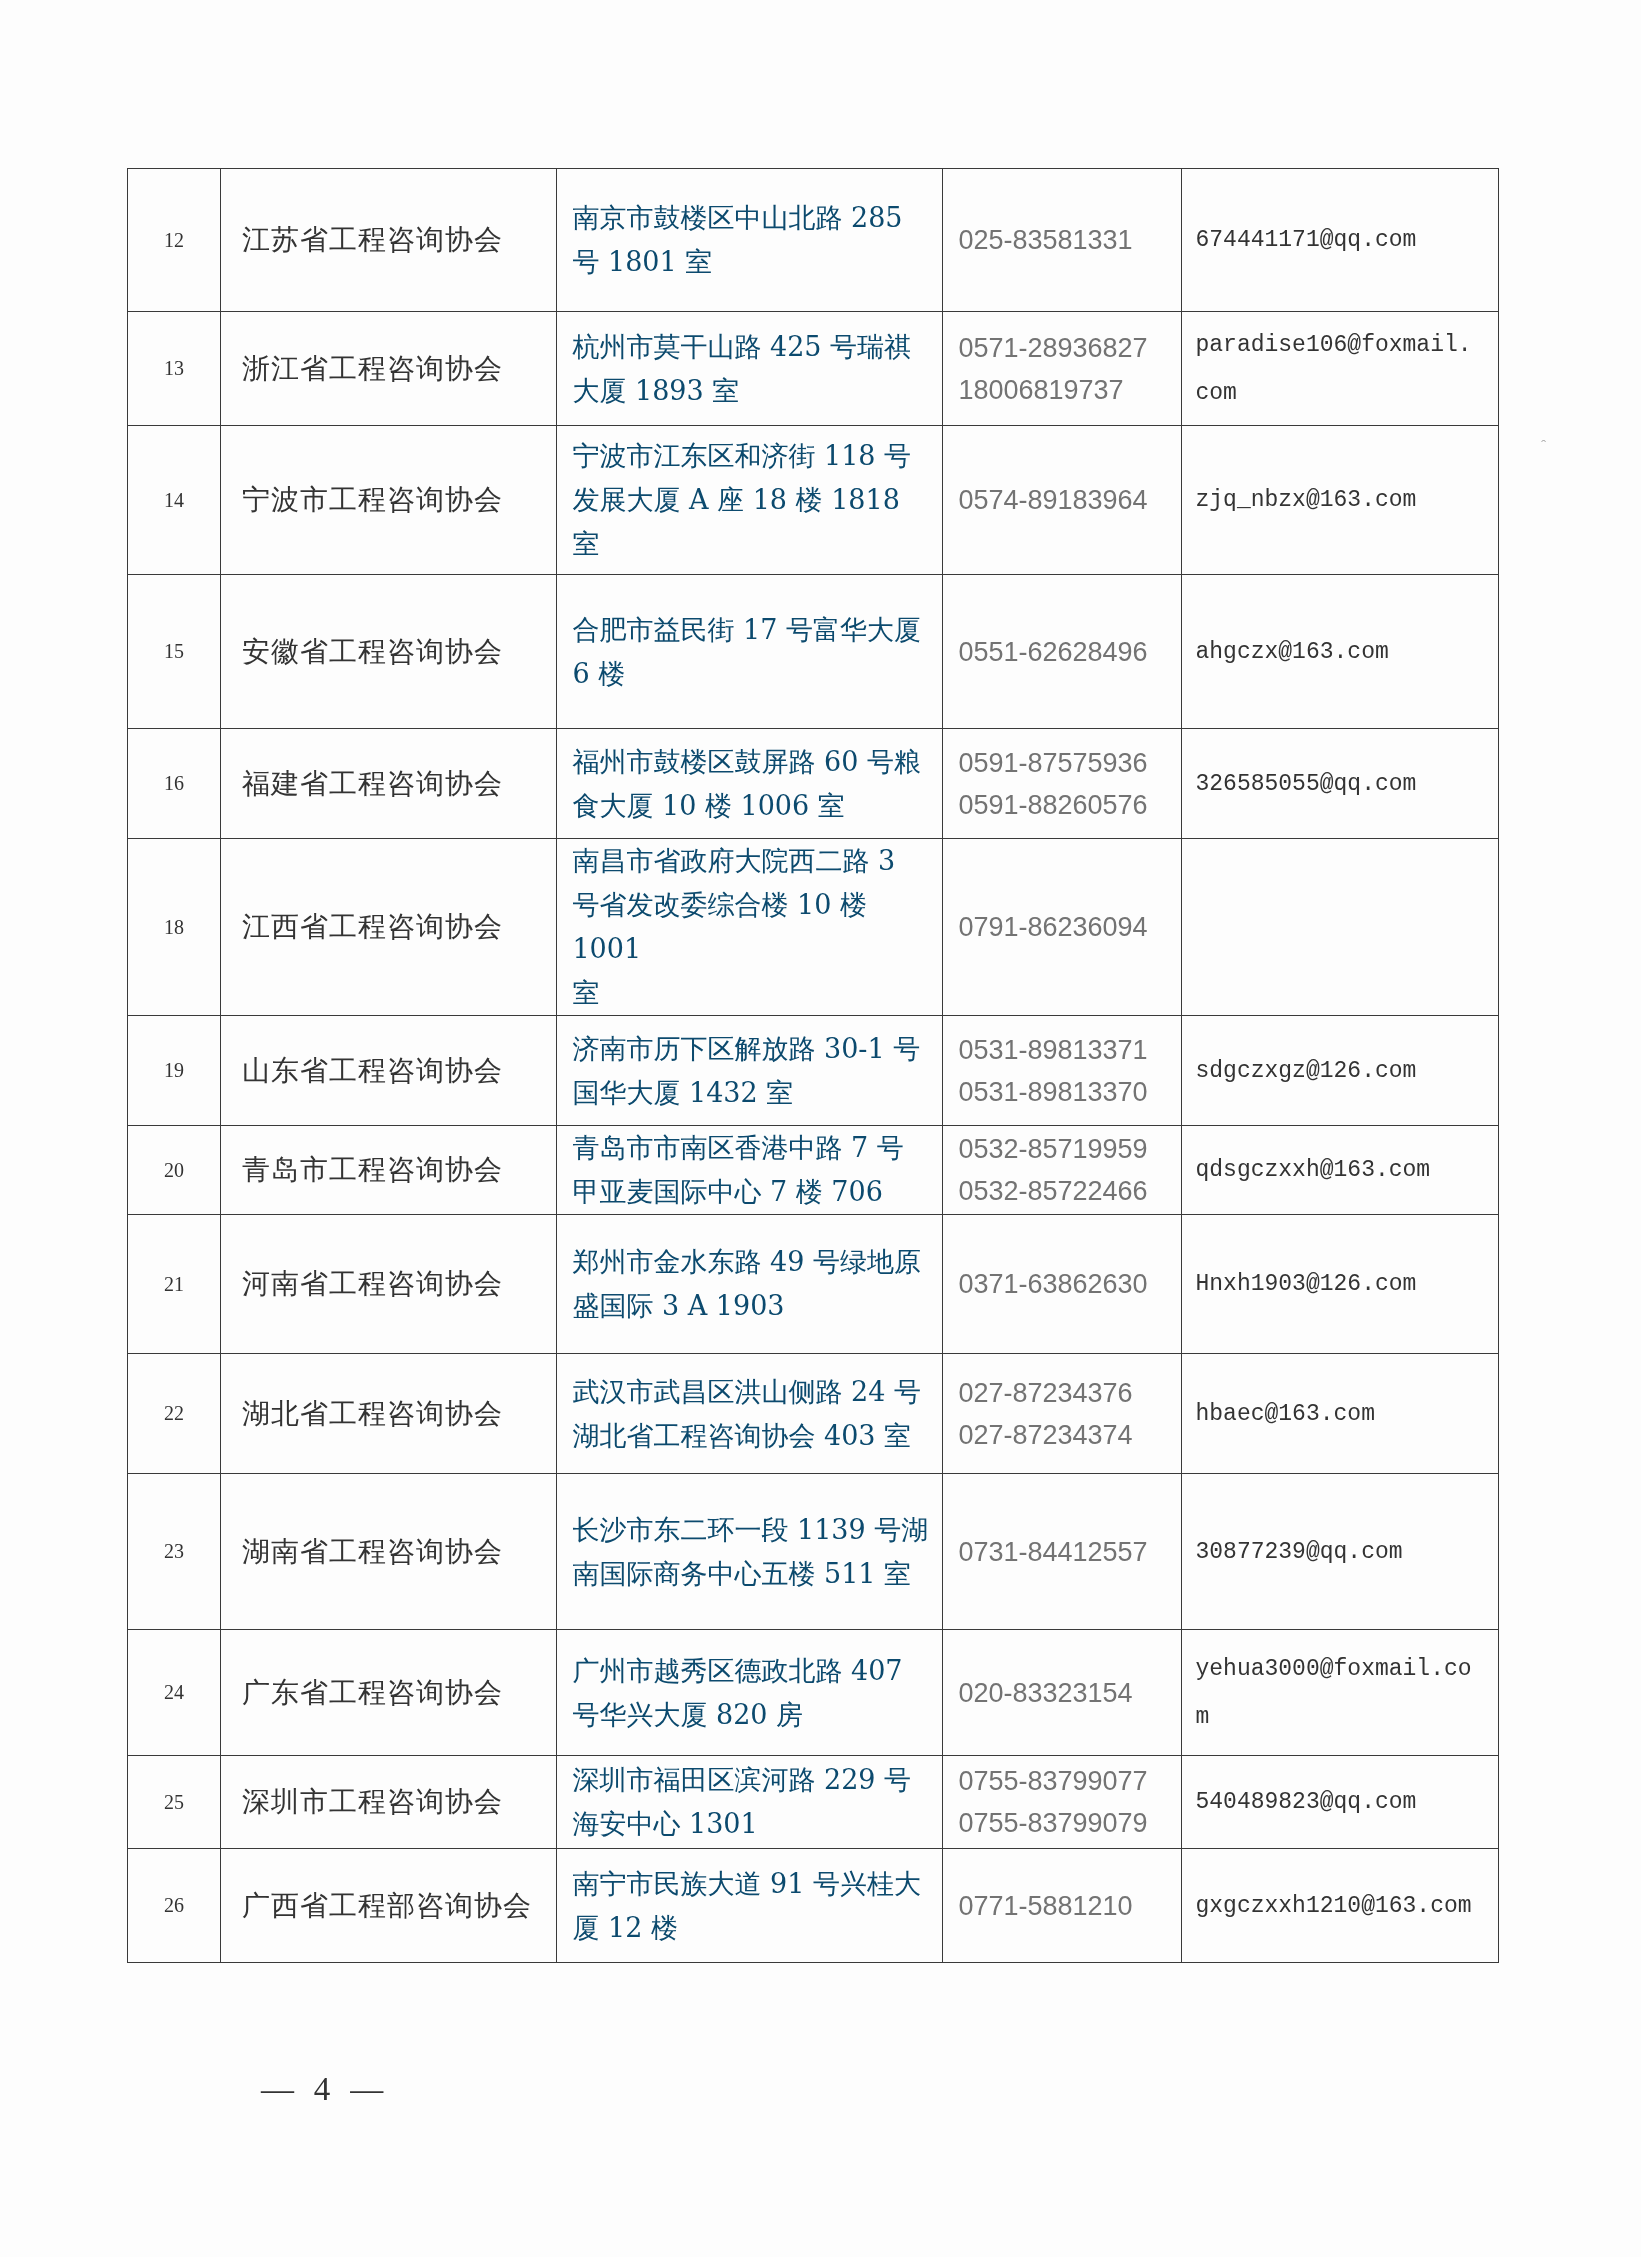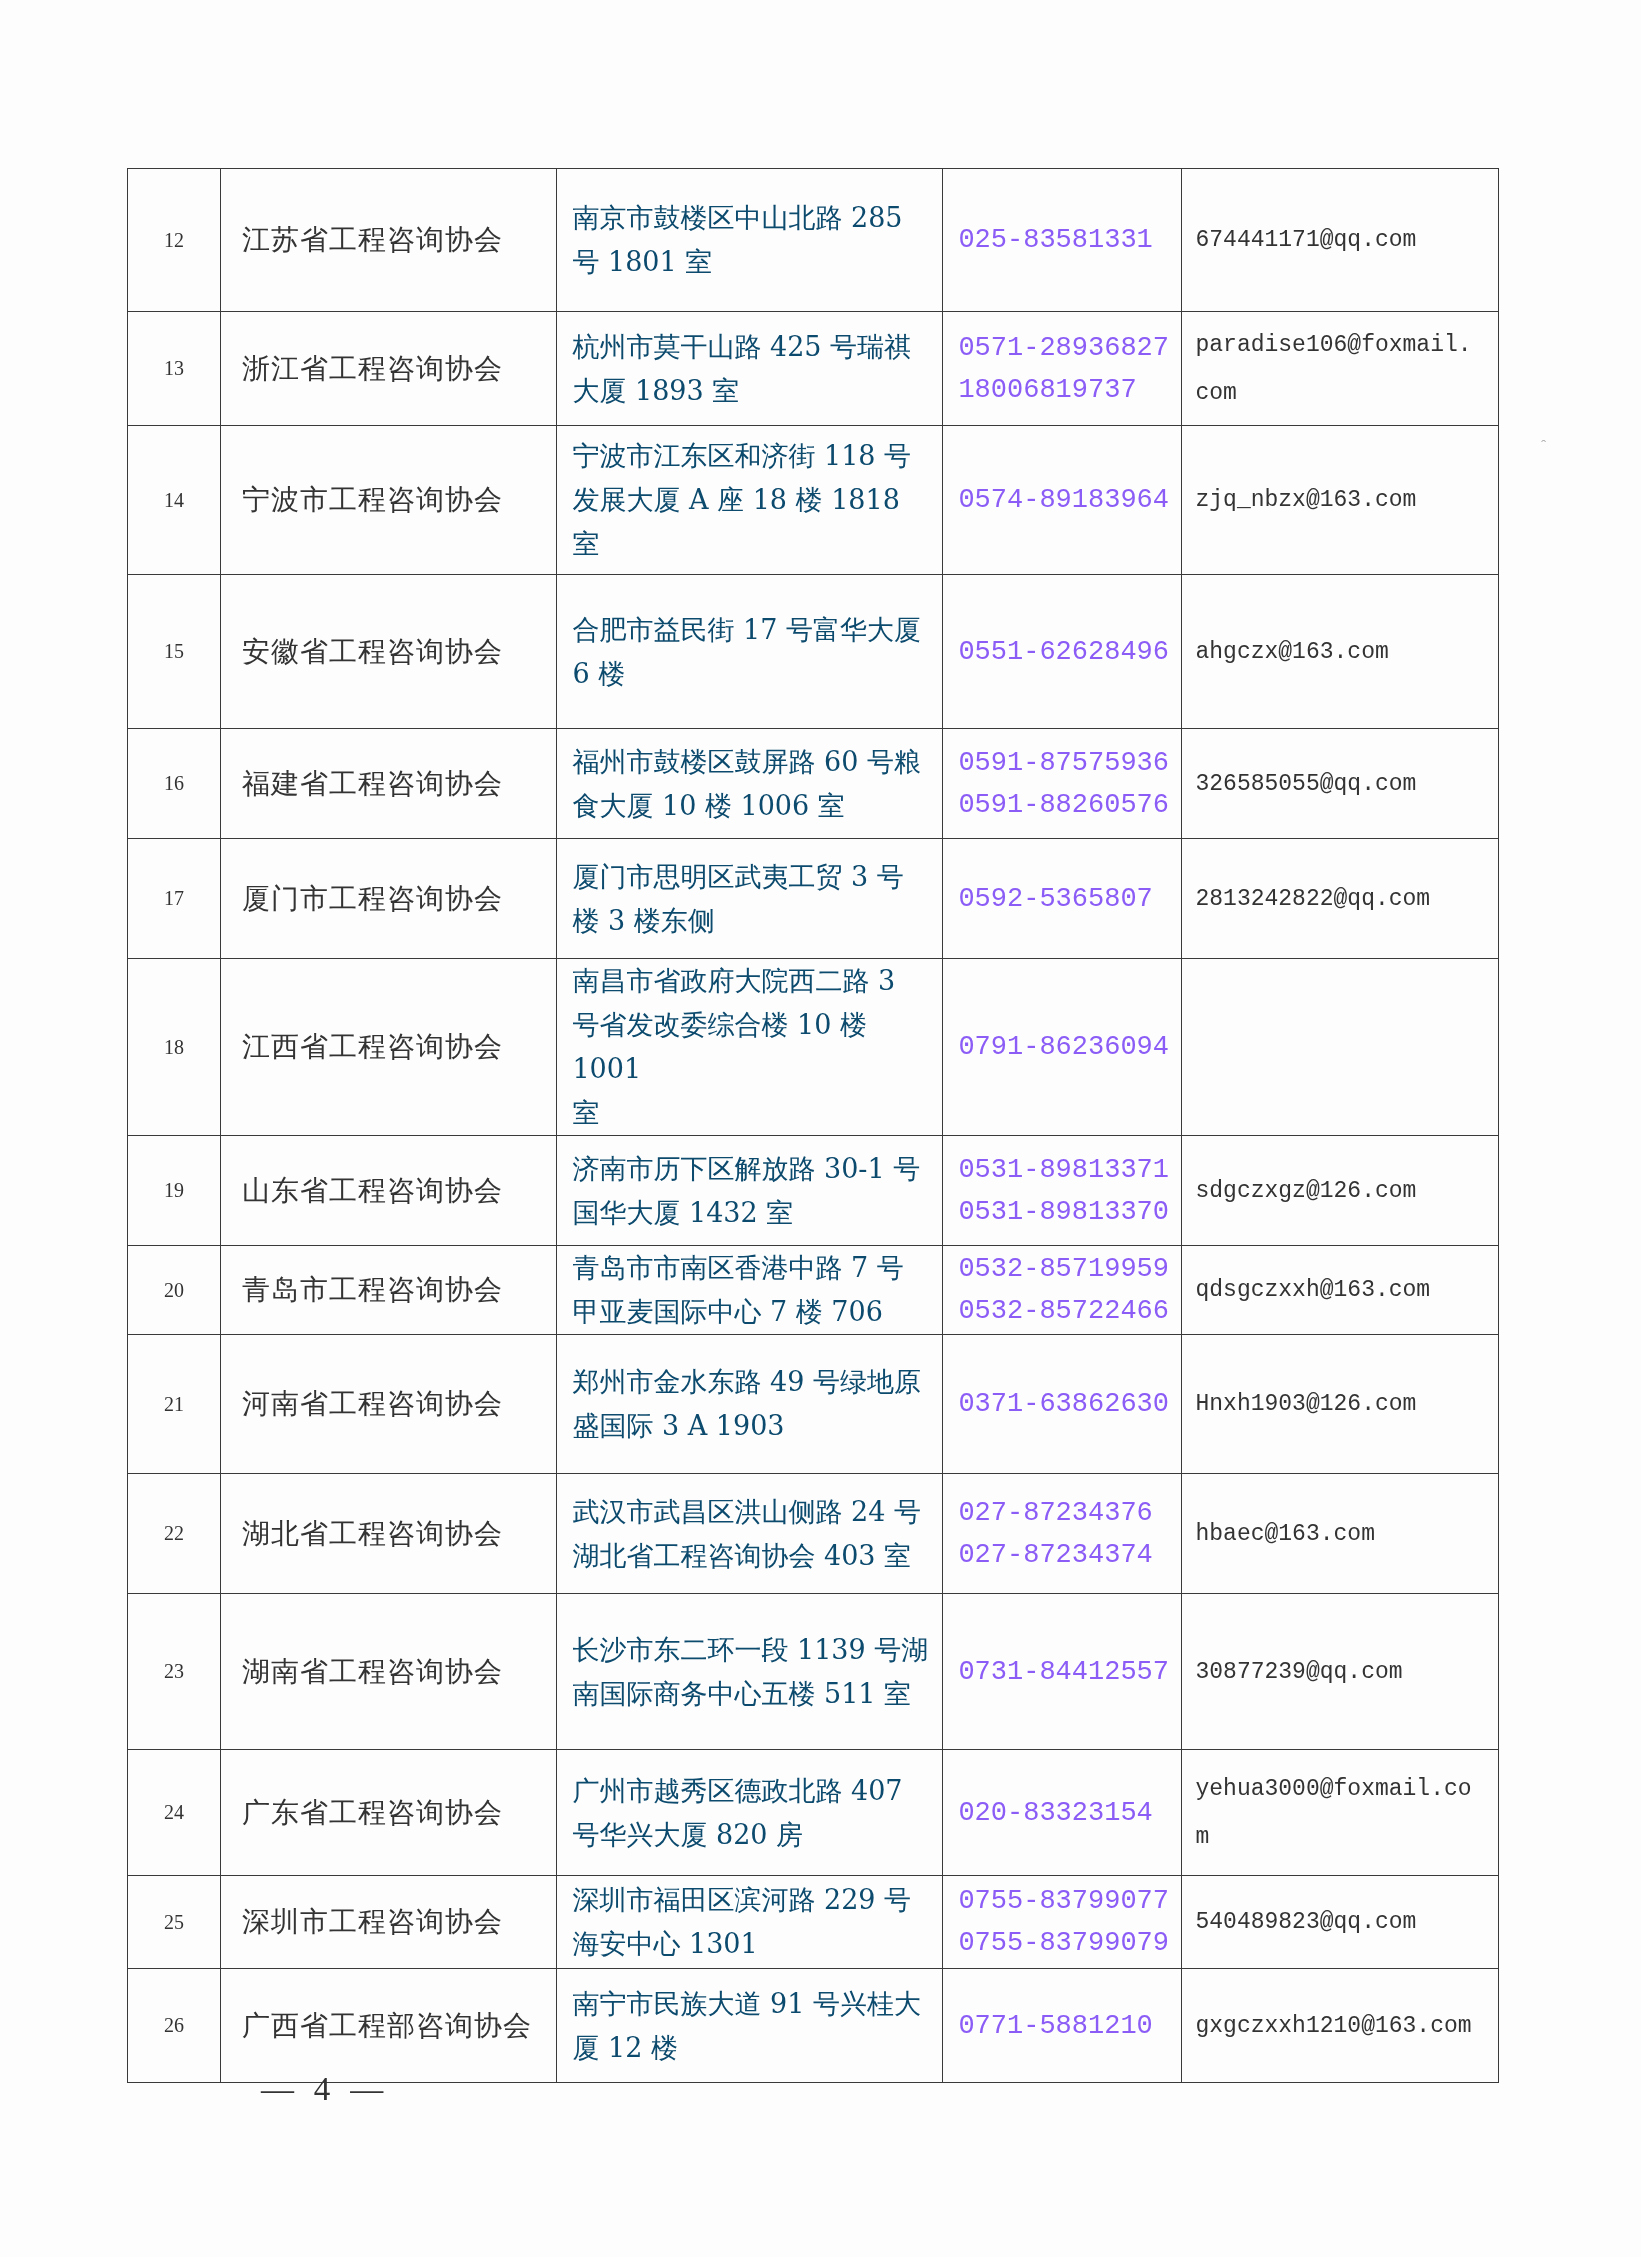--- a/index.html
+++ b/index.html
@@ -14,21 +14,21 @@
       border: 1.9px solid #3a3a3a; vertical-align: middle; padding: 0;
     }
     col.c-no { width: 93px; }
     col.c-name { width: 336px; }
     col.c-addr { width: 386px; }
     col.c-tel { width: 239px; }
     col.c-mail { width: 317px; }
     .no { text-align: center; font-family: "Liberation Serif", serif; font-size: 20px; color: #333; }
     .name { padding-left: 21px !important; font-size: 28px; color: #333; letter-spacing: 1px; }
     .addr { padding: 0 7.7px 0 15.4px !important; font-size: 27px; line-height: 44px; color: #0c4a6e; }
-    .tel  { padding-left: 15.4px !important; font-family: Liberation Mono, monospace; font-size: 27px; line-height: 42px; color: #8b5cf6; }
+    .tel  { padding-left: 15.4px !important; font-family: Liberation Sans, sans-serif; font-size: 27px; line-height: 42px; color: #737373; }
     .mail { padding-left: 13.5px !important; font-family: "Liberation Mono", "DejaVu Sans Mono", monospace; font-size: 23px; line-height: 48px; color: #333; word-break: break-all; margin-top: 35px; }
     .tel span, .addr span { display: block; }
     .mail span { display: block; }
     .footer-page {
       position: absolute; left: 261px; top: 2071px;
       font-family: "Liberation Serif", serif; font-size: 33px; color: #333; letter-spacing: 5.8px;
     }
     .mark { position: absolute; color: #aaa; font-size: 15.4px; }
   </style>
 </head>
@@ -110,34 +110,20 @@
             <span>食大厦 10 楼 1006 室</span>
           </td>
           <td class="tel">
             <span>0591-87575936</span>
             <span>0591-88260576</span>
           </td>
           <td class="mail">
             <span>326585055@qq.com</span>
           </td>
         </tr>
-        <tr style="height: 120px;">
-          <td class="no">17</td>
-          <td class="name">厦门市工程咨询协会</td>
-          <td class="addr">
-            <span>厦门市思明区武夷工贸 3 号</span>
-            <span>楼 3 楼东侧</span>
-          </td>
-          <td class="tel">
-            <span>0592-5365807</span>
-          </td>
-          <td class="mail">
-            <span>2813242822@qq.com</span>
-          </td>
-        </tr>
         <tr style="height: 170px;">
           <td class="no">18</td>
           <td class="name">江西省工程咨询协会</td>
           <td class="addr">
             <span>南昌市省政府大院西二路 3</span>
             <span>号省发改委综合楼 10 楼 1001</span>
             <span>室</span>
           </td>
           <td class="tel">
             <span>0791-86236094</span>

